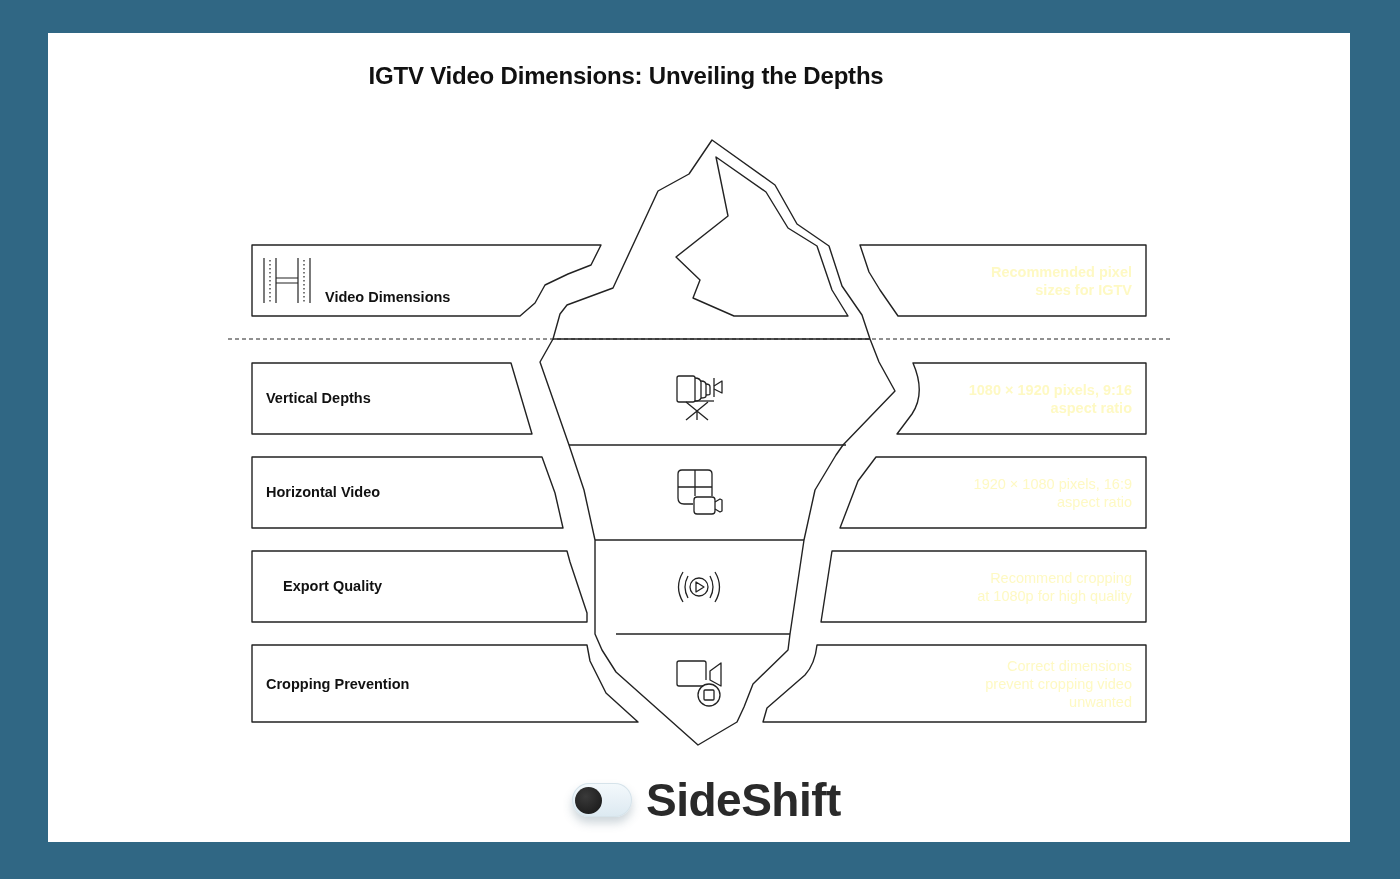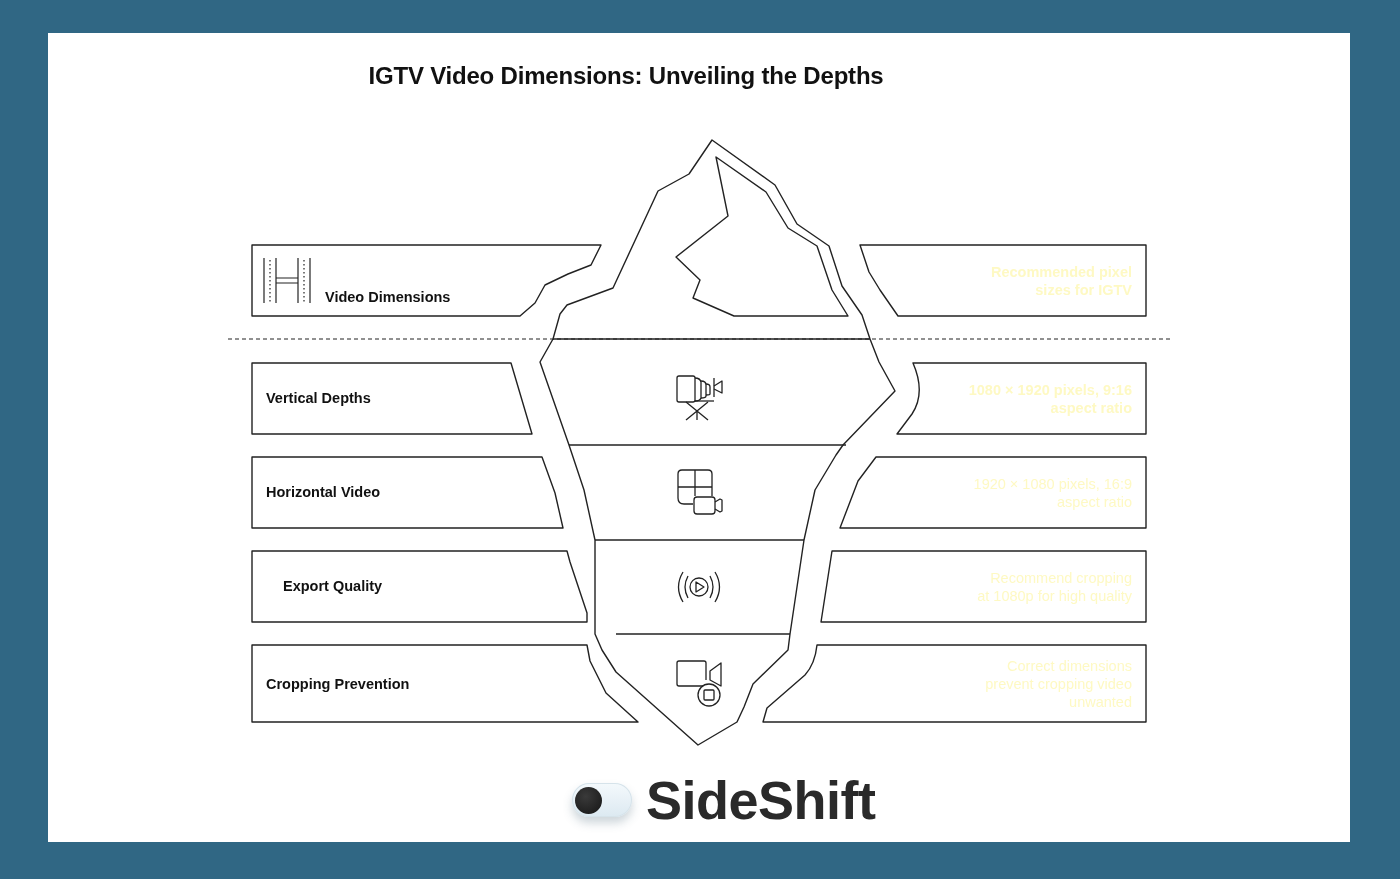--- a/index.html
+++ b/index.html
@@ -38,21 +38,21 @@
       width: 60px; height: 34px; border-radius: 17px;
       background: linear-gradient(180deg, #f4f9fc, #dce9f1);
       box-shadow: 0 6px 10px rgba(60,90,110,0.25), inset 0 0 0 1px #d6e3ea;
       position: relative;
     }
     .toggle-knob {
       position: absolute; left: 3px; top: 4px; width: 27px; height: 27px;
       border-radius: 50%; background: radial-gradient(circle at 40% 35%, #3a3a3a, #151515);
     }
     .brand {
-      margin-left: 14px; font-size: 54px; font-weight: bold; color: #2a2a2a;
+      margin-left: 14px; font-size: 46px; font-weight: bold; color: #2a2a2a;
       letter-spacing: -0.5px;
     }
   </style>
 </head>
 <body>
 
 <div class="card"></div>
 
 <div class="title">IGTV Video Dimensions: Unveiling the Depths</div>
 

